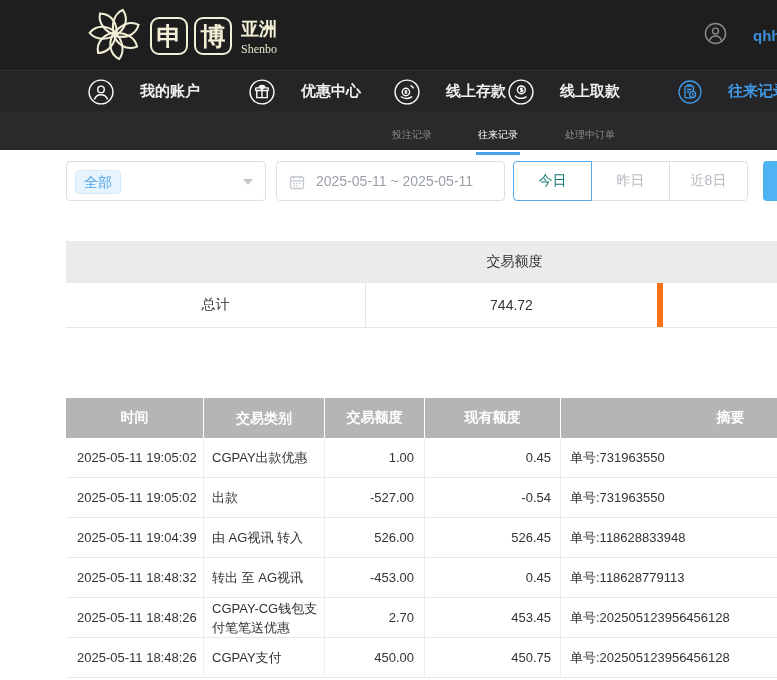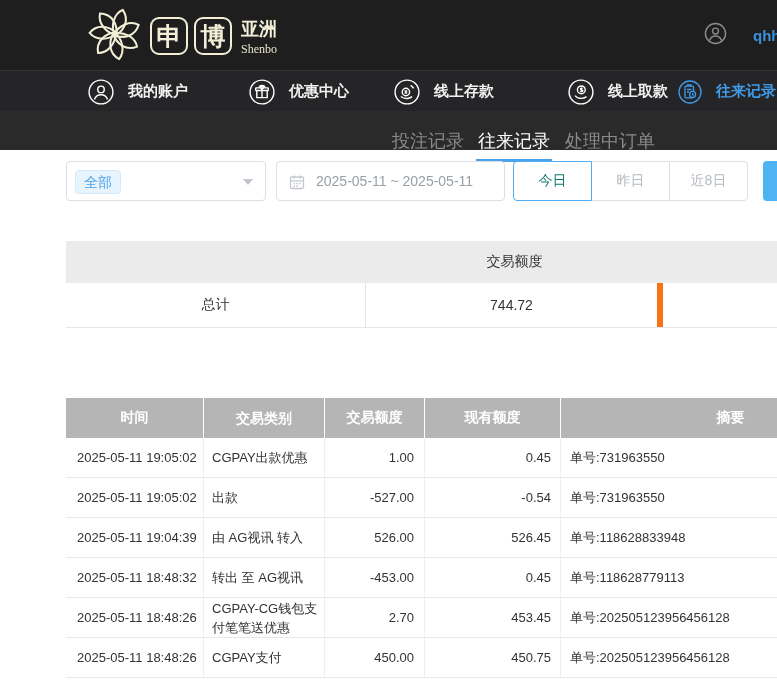--- a/index.html
+++ b/index.html
@@ -12,29 +12,29 @@
   .logo-box { width:38px; height:38px; border:2.5px solid #f2efd6; border-radius:9px; color:#f2efd6;
               font-size:25px; font-weight:bold; display:flex; align-items:center; justify-content:center; }
   .logo-region { color:#f2efd6; margin-left:3px; }
   .logo-region .cn { font-size:18px; font-weight:bold; line-height:25px; }
   .logo-region .en { font-size:12px; line-height:14px; color:#e9e6cc;font-family:Liberation Serif, serif; }
   .user-box { position:absolute; left:704px; top:22px; display:flex; align-items:center; gap:26px; cursor:pointer; white-space:nowrap; }
   .user-box .uname { color:#3d8fd8; font-size:15px; font-weight:600; }
 
   
   .main-nav { position:absolute; left:0; top:70px; width:777px; height:41px; background:#252527; border-top:1px solid #323234; }
-  .nav-item { position:absolute; top:0; height:41px; display:flex; align-items:center; gap:14px; color:#f0f0f0;
+  .nav-item { position:absolute; top:0; height:41px; display:flex; align-items:center; gap:26px; color:#f0f0f0;
               font-size:15px; font-weight:bold; cursor:pointer; white-space:nowrap; }
   .nav-item svg { display:block; }
   .nav-item.active { color:#3f9ae8; }
-  .n1{left:88px;} .n2{left:249px;} .n3{left:394px;} .n4{left:568px;} .n5{left:678px;}
+  .n1{left:88px;} .n2{left:249px;} .n3{left:394px;} .n4{left:508px;} .n5{left:678px;}
 
   
   .sub-nav { position:absolute; left:0; top:111px; width:777px; height:39px; background:#2a2a2b; }
-  .tab { position:absolute; top:12px; height:39px; line-height:37px; font-size:18px; color:#8a8a8a; cursor:pointer; white-space:nowrap; }
+  .tab { position:absolute; top:5px; height:39px; line-height:37px; font-size:10px; color:#8a8a8a; cursor:pointer; white-space:nowrap; }
   .tab.active { color:#fff; }
   .tab.active::after { content:""; position:absolute; left:-2px; right:-2px; bottom:0; height:3px; background:#4aa3e8; }
   .t1{left:392px;} .t2{left:478px;} .t3{left:565px;}
 
   
   .select-box { position:absolute; left:66px; top:161px; width:200px; height:40px; background:#fff;
                 border:1px solid #dcdfe6; border-radius:4px; cursor:pointer;padding-left:32px; }
   .sel-tag { position:absolute; left:8px; top:8px; height:24px; line-height:22px; padding:0 8px; font-size:14px;
              color:#4da3e8; background:#e8f4fd; border:1px solid #d4eafa; border-radius:4px; }
   .caret { position:absolute; right:12px; top:17px; width:0; height:0;

